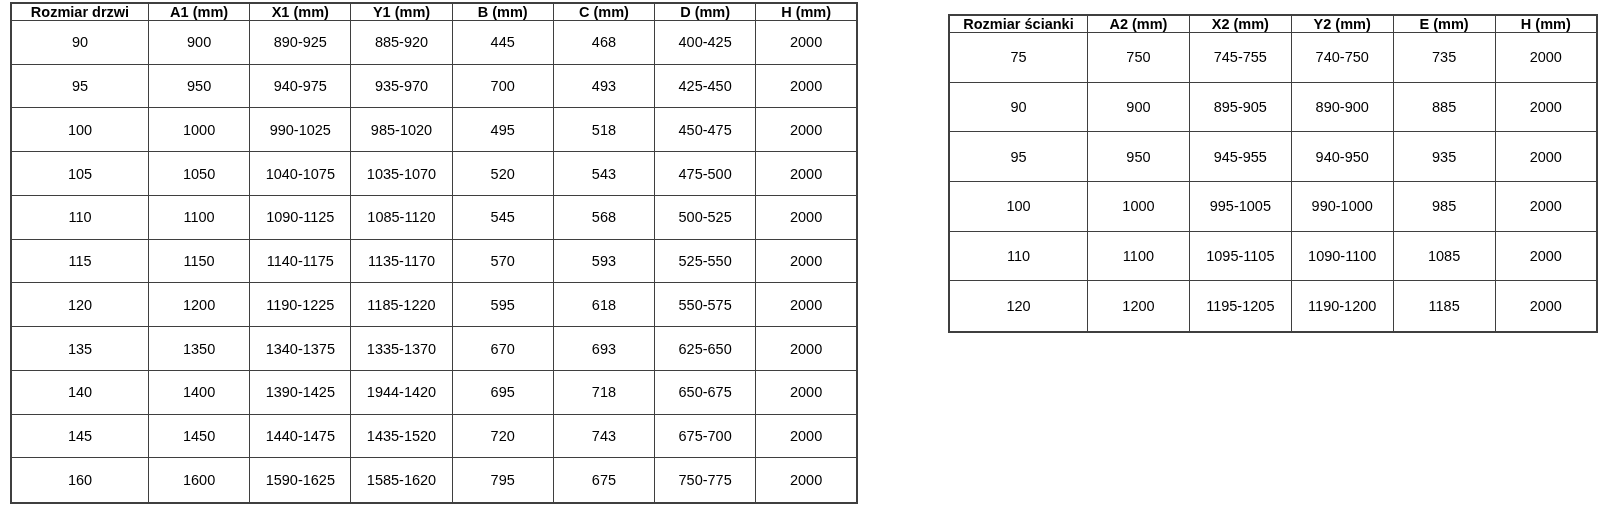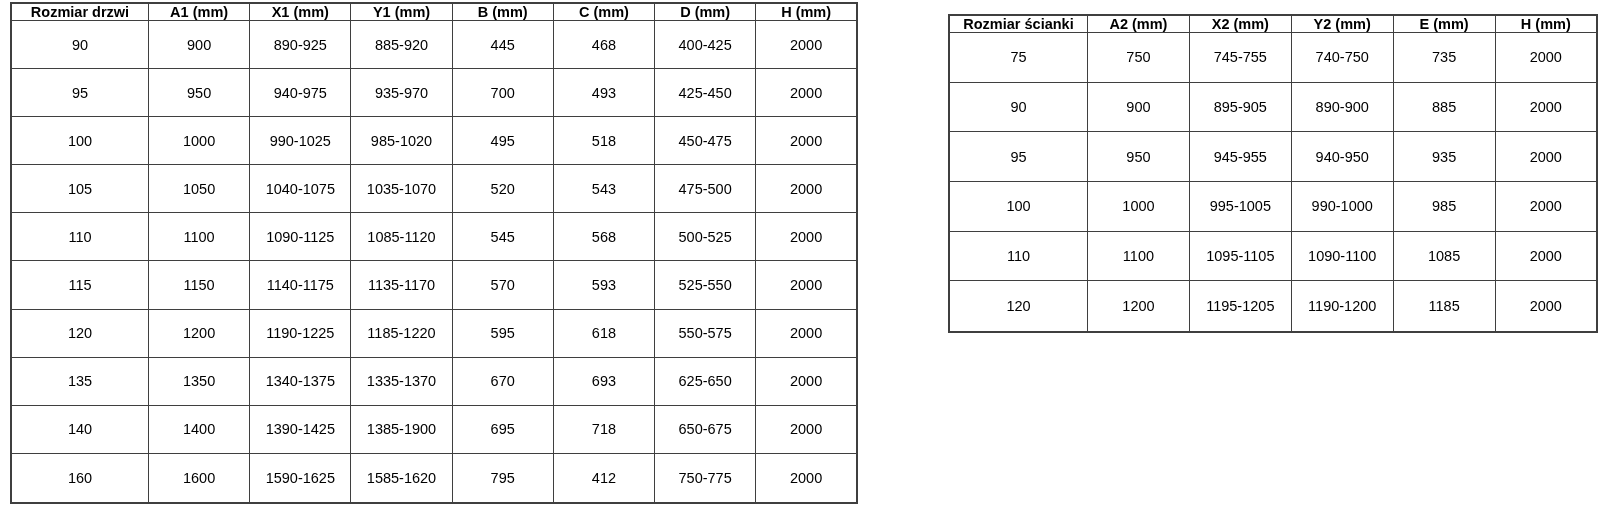--- a/index.html
+++ b/index.html
@@ -153,33 +153,43 @@
           <td>1335-1370</td>
           <td>670</td>
           <td>693</td>
           <td>625-650</td>
           <td>2000</td>
         </tr>
         <tr>
           <td>140</td>
           <td>1400</td>
           <td>1390-1425</td>
-          <td>1385-1900</td>
+          <td>1944-1420</td>
           <td>695</td>
           <td>718</td>
           <td>650-675</td>
+          <td>2000</td>
+        </tr>
+        <tr>
+          <td>145</td>
+          <td>1450</td>
+          <td>1440-1475</td>
+          <td>1435-1520</td>
+          <td>720</td>
+          <td>743</td>
+          <td>675-700</td>
           <td>2000</td>
         </tr>
         <tr>
           <td>160</td>
           <td>1600</td>
           <td>1590-1625</td>
           <td>1585-1620</td>
           <td>795</td>
-          <td>412</td>
+          <td>675</td>
           <td>750-775</td>
           <td>2000</td>
         </tr>
       </tbody>
     </table>
   <table class="tbl tbl-right">
       <thead>
         <tr>
           <th>Rozmiar ścianki</th>
           <th>A2 (mm)</th>

